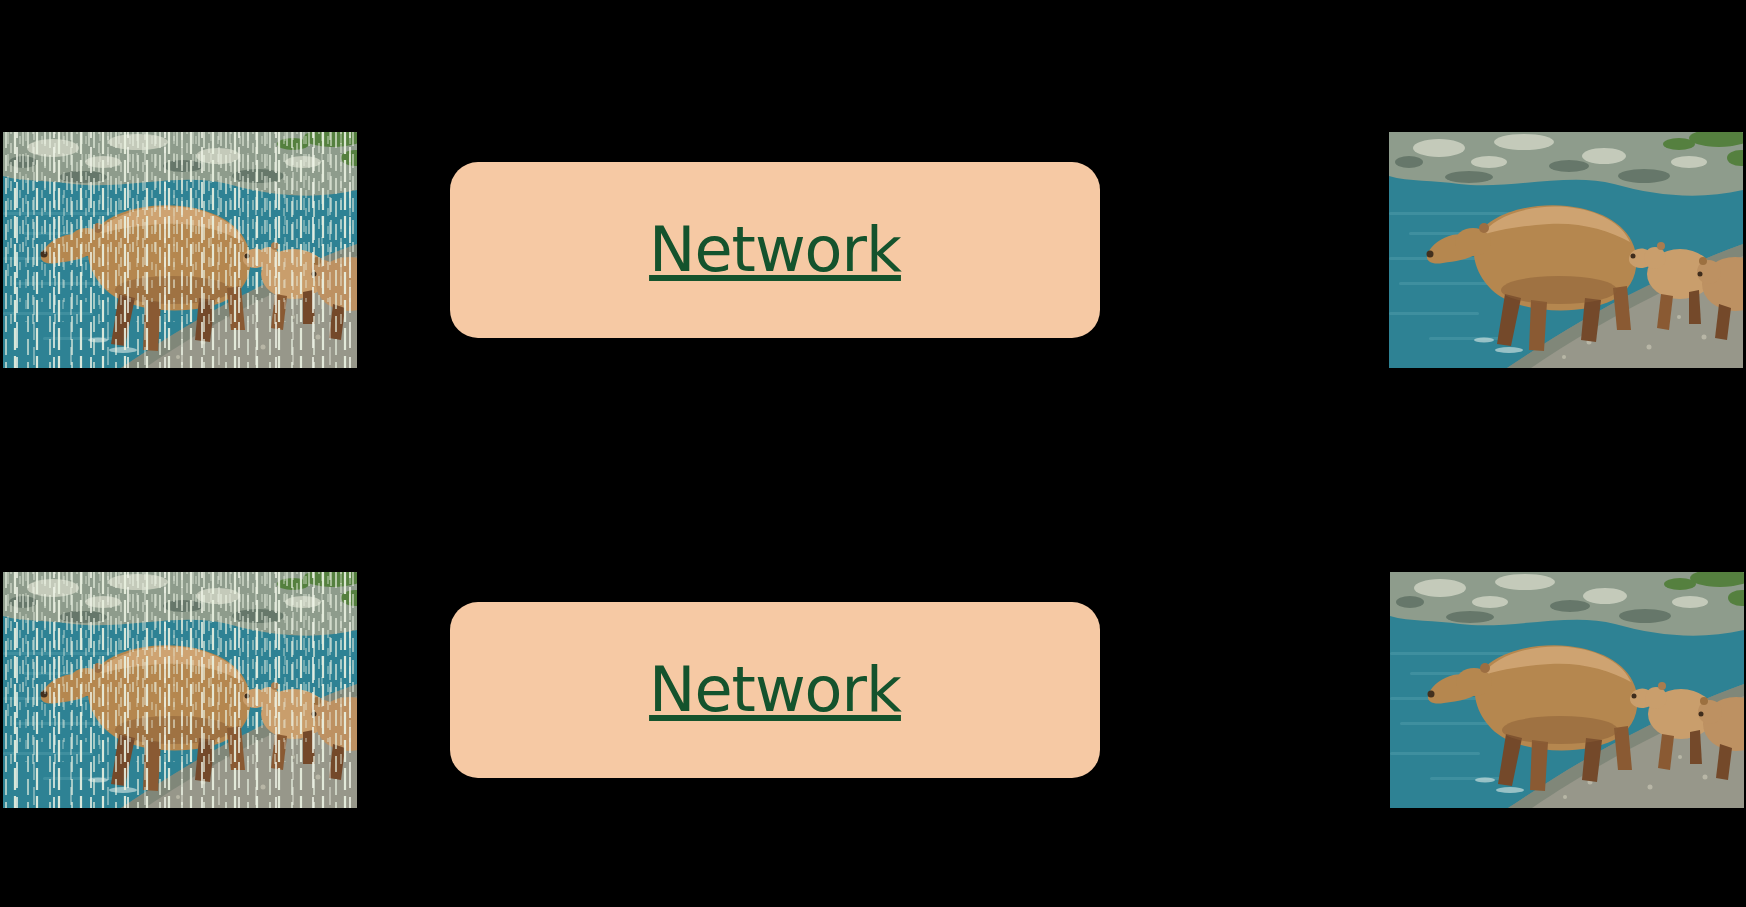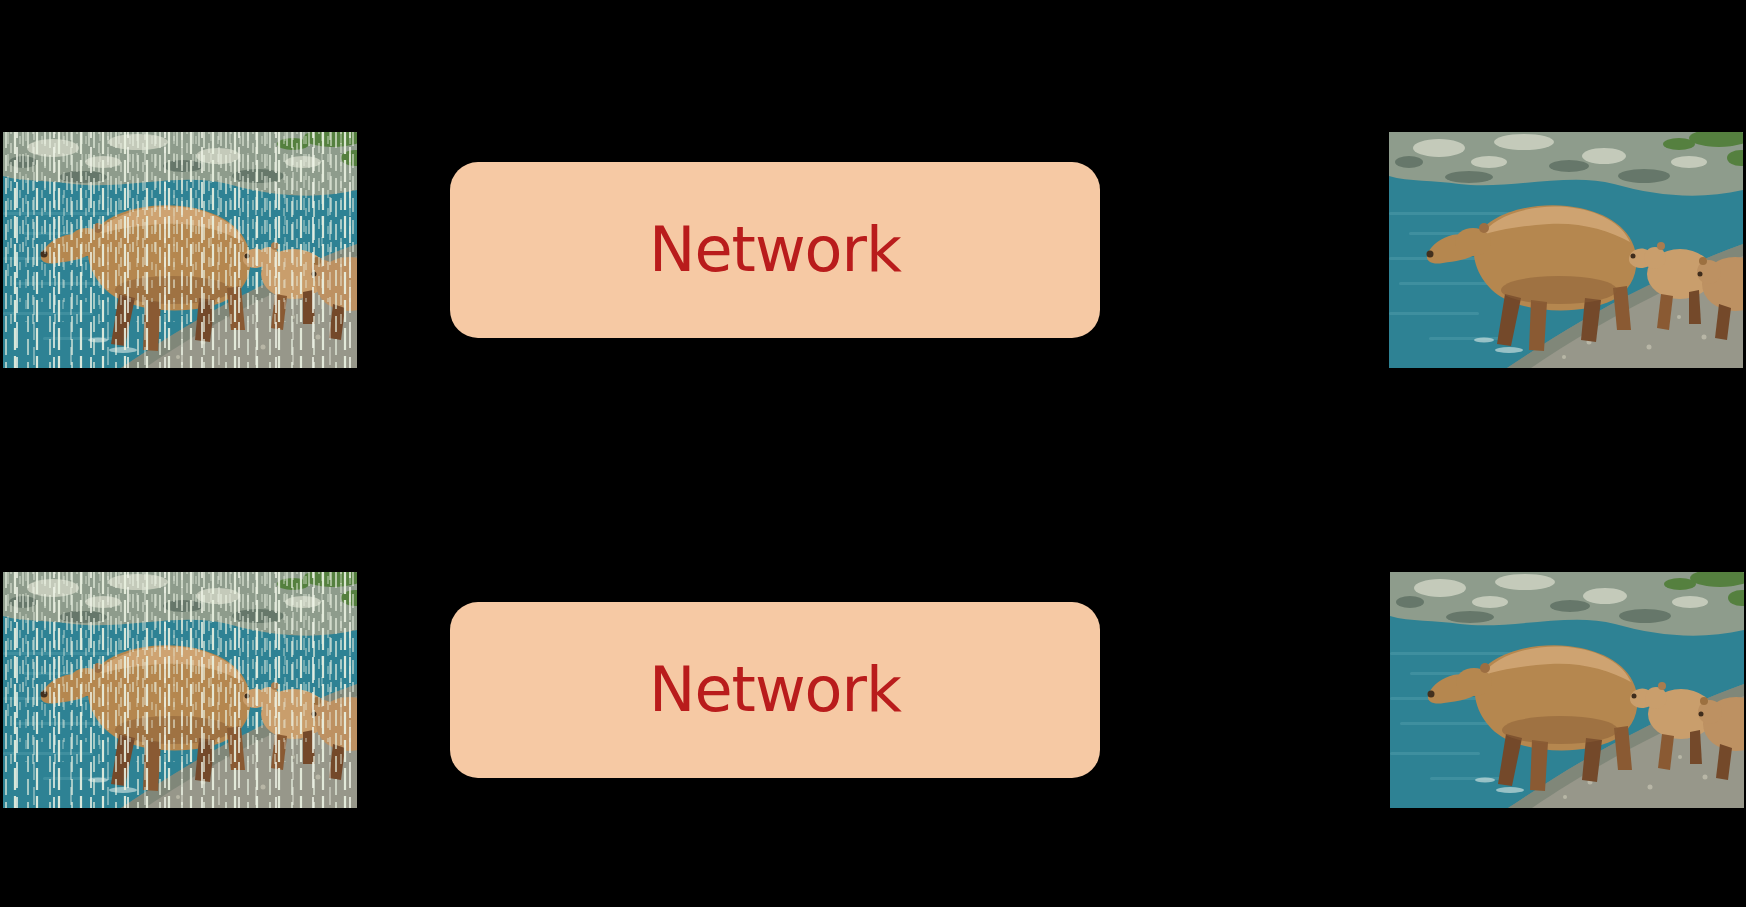--- a/index.html
+++ b/index.html
@@ -9,21 +9,21 @@
   }
   .defs-svg{position:absolute;width:0;height:0;}
   .photo{position:absolute;width:354px;height:236px;margin:0;padding:0;}
   .photo svg{display:block;width:100%;height:100%;}
   .netbox{
     position:absolute;left:450px;width:650px;height:176px;
     background:#F6C9A4;border-radius:28px;
     display:flex;align-items:center;justify-content:center;
   }
   .netbox span{
-    font-size:62px;font-weight:500;letter-spacing:-1px;color:#b91c1c;line-height:1;
+    font-size:62px;font-weight:500;letter-spacing:-1px;color:#14532d;line-height:1;text-decoration:underline;
   }
   .r1.photo{top:132px;}
   .r1.inimg{left:3px;}
   .r1.outimg{left:1389px;}
   .netbox.r1{top:162px;}
   .r2.photo{top:572px;}
   .r2.inimg{left:3px;}
   .r2.outimg{left:1390px;}
   .netbox.r2{top:602px;}
 </style>

